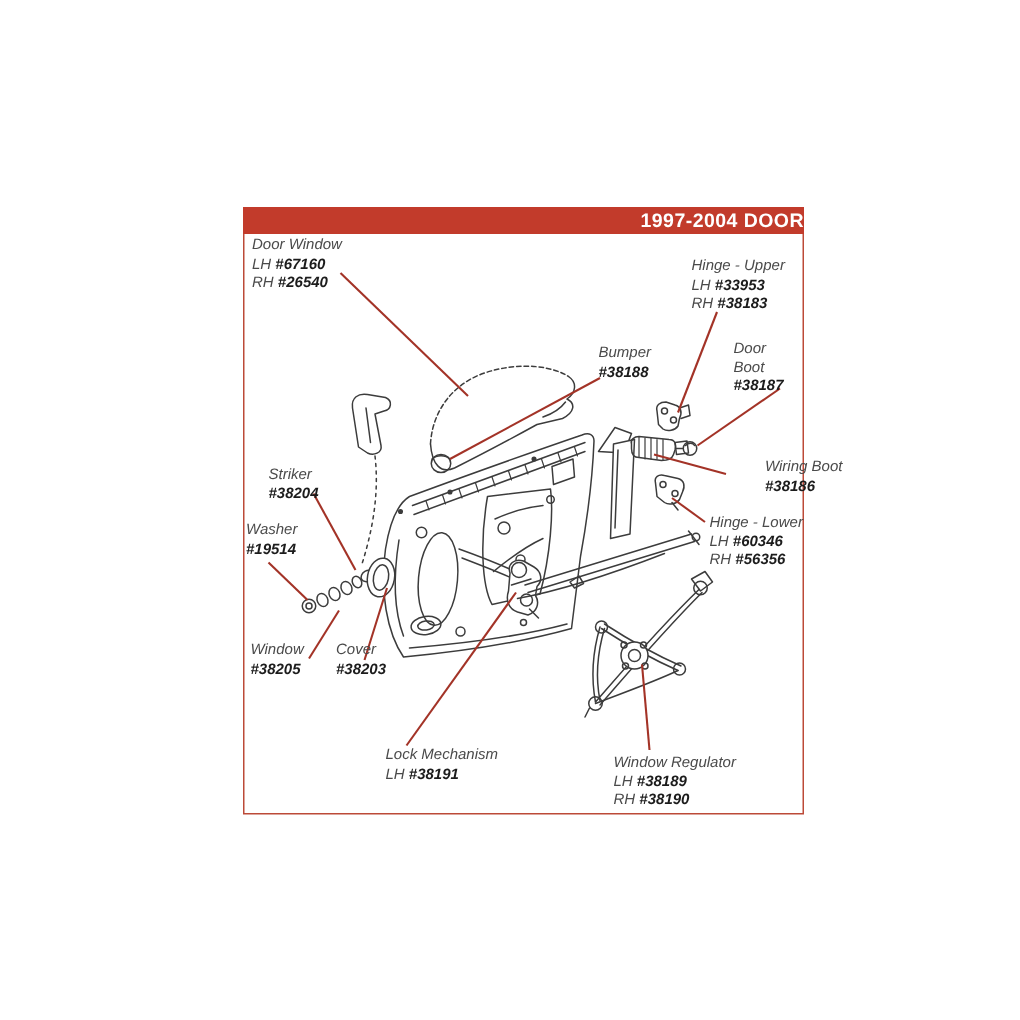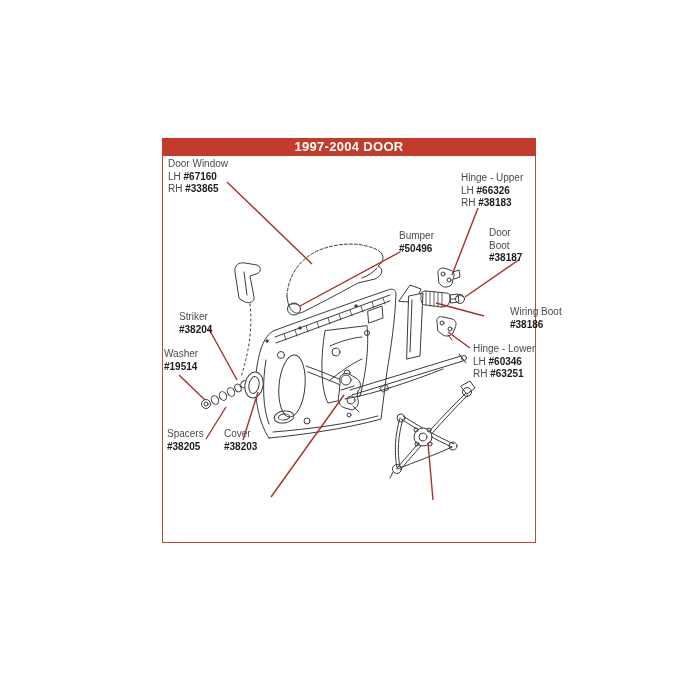--- a/index.html
+++ b/index.html
@@ -2,23 +2,23 @@
 <html><head>
 <meta charset="utf-8">
 <style>
   html,body{margin:0;padding:0;background:#fff;}
   #stage{position:relative;width:680px;height:680px;background:#fff;overflow:hidden;
          font-family:"Liberation Sans",sans-serif;}
   .frame{position:absolute;left:162px;top:138px;width:374px;height:405px;
          border:1px solid #BC4A38;box-sizing:border-box;background:#fff;}
   .header{position:absolute;left:-1px;top:-1px;width:374px;height:18px;background:#C23B2B;}
   .title{color:#ffffff;font-weight:bold;font-size:13px;line-height:18px;
-         text-align:center;letter-spacing:.3px;}
+         text-align:right;letter-spacing:.3px;}
   svg.art{position:absolute;left:0;top:0;}
-  .label{position:absolute;font-size:10px;line-height:12.5px;color:#4A4A4A;white-space:nowrap;}
+  .label{position:absolute;font-size:10px;line-height:12.5px;color:#4A4A4A;white-space:nowrap;font-style:italic;}
   .label .n{font-weight:bold;color:#1C1C1C;}
   .ln{min-height:0;}
 </style>
 </head>
 <body>
 
 <div id="stage">
 
   <div class="frame">
     <div class="header">
@@ -173,66 +173,75 @@
       <line x1="206" y1="439" x2="226" y2="407"></line>
       <line x1="243" y1="440" x2="258" y2="392"></line>
       <line x1="271" y1="497" x2="344" y2="395"></line>
       <line x1="433" y1="500" x2="428" y2="443"></line>
     </g>
   </svg>
 
   <div class="label" style="left:168px;top:158px">
     <div class="ln"><span class="t">Door Window</span><span class="n"></span></div>
     <div class="ln"><span class="t">LH </span><span class="n">#67160</span></div>
-    <div class="ln"><span class="t">RH </span><span class="n">#33865</span></div>
+    <div class="ln"><span class="t">RH </span><span class="n">#26540</span></div>
   </div>
 
   <div class="label" style="left:461px;top:172px">
     <div class="ln"><span class="t">Hinge - Upper</span><span class="n"></span></div>
-    <div class="ln"><span class="t">LH </span><span class="n">#66326</span></div>
+    <div class="ln"><span class="t">LH </span><span class="n">#33953</span></div>
     <div class="ln"><span class="t">RH </span><span class="n">#38183</span></div>
   </div>
 
   <div class="label" style="left:399px;top:230px">
     <div class="ln"><span class="t">Bumper</span><span class="n"></span></div>
-    <div class="ln"><span class="t"></span><span class="n">#50496</span></div>
+    <div class="ln"><span class="t"></span><span class="n">#38188</span></div>
   </div>
 
   <div class="label" style="left:489px;top:227px">
     <div class="ln"><span class="t">Door</span><span class="n"></span></div>
     <div class="ln"><span class="t">Boot</span><span class="n"></span></div>
     <div class="ln"><span class="t"></span><span class="n">#38187</span></div>
   </div>
 
   <div class="label" style="left:510px;top:306px">
     <div class="ln"><span class="t">Wiring Boot</span><span class="n"></span></div>
     <div class="ln"><span class="t"></span><span class="n">#38186</span></div>
   </div>
 
   <div class="label" style="left:473px;top:343px">
     <div class="ln"><span class="t">Hinge - Lower</span><span class="n"></span></div>
     <div class="ln"><span class="t">LH </span><span class="n">#60346</span></div>
-    <div class="ln"><span class="t">RH </span><span class="n">#63251</span></div>
+    <div class="ln"><span class="t">RH </span><span class="n">#56356</span></div>
   </div>
 
   <div class="label" style="left:179px;top:311px">
     <div class="ln"><span class="t">Striker</span><span class="n"></span></div>
     <div class="ln"><span class="t"></span><span class="n">#38204</span></div>
   </div>
 
   <div class="label" style="left:164px;top:348px">
     <div class="ln"><span class="t">Washer</span><span class="n"></span></div>
     <div class="ln"><span class="t"></span><span class="n">#19514</span></div>
   </div>
 
   <div class="label" style="left:167px;top:428px">
-    <div class="ln"><span class="t">Spacers</span><span class="n"></span></div>
+    <div class="ln"><span class="t">Window</span><span class="n"></span></div>
     <div class="ln"><span class="t"></span><span class="n">#38205</span></div>
   </div>
 
   <div class="label" style="left:224px;top:428px">
     <div class="ln"><span class="t">Cover</span><span class="n"></span></div>
     <div class="ln"><span class="t"></span><span class="n">#38203</span></div>
   </div>
 
-
+  <div class="label" style="left:257px;top:498px">
+    <div class="ln"><span class="t">Lock Mechanism</span><span class="n"></span></div>
+    <div class="ln"><span class="t">LH </span><span class="n">#38191</span></div>
+  </div>
+
+  <div class="label" style="left:409px;top:503px">
+    <div class="ln"><span class="t">Window Regulator</span><span class="n"></span></div>
+    <div class="ln"><span class="t">LH </span><span class="n">#38189</span></div>
+    <div class="ln"><span class="t">RH </span><span class="n">#38190</span></div>
+  </div>
 
 </div>
 
 </body></html>

